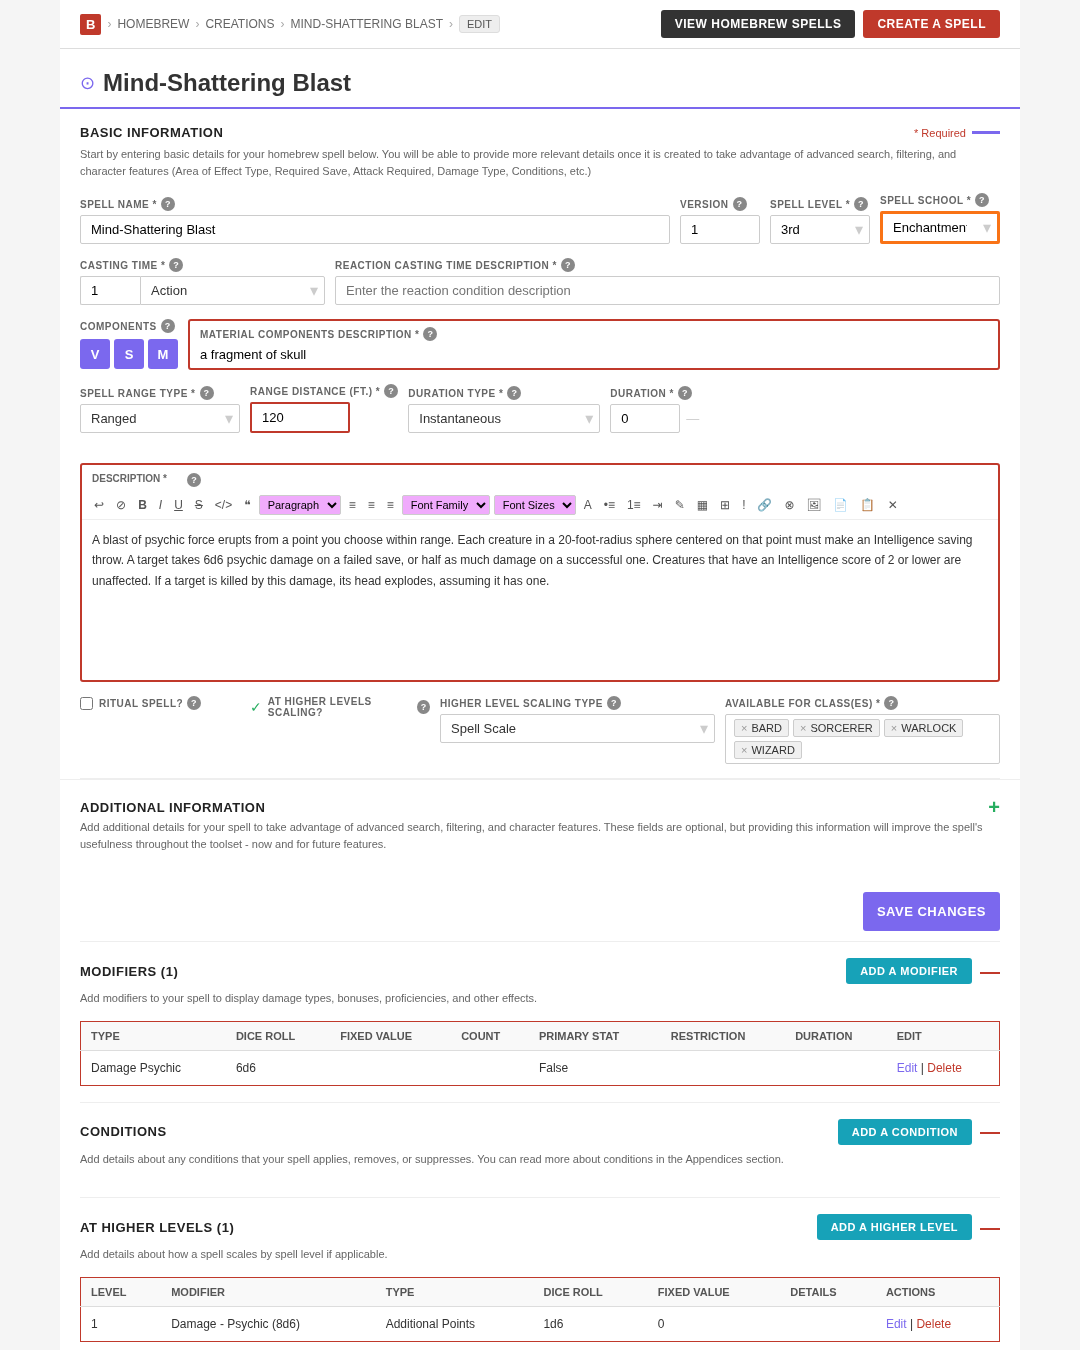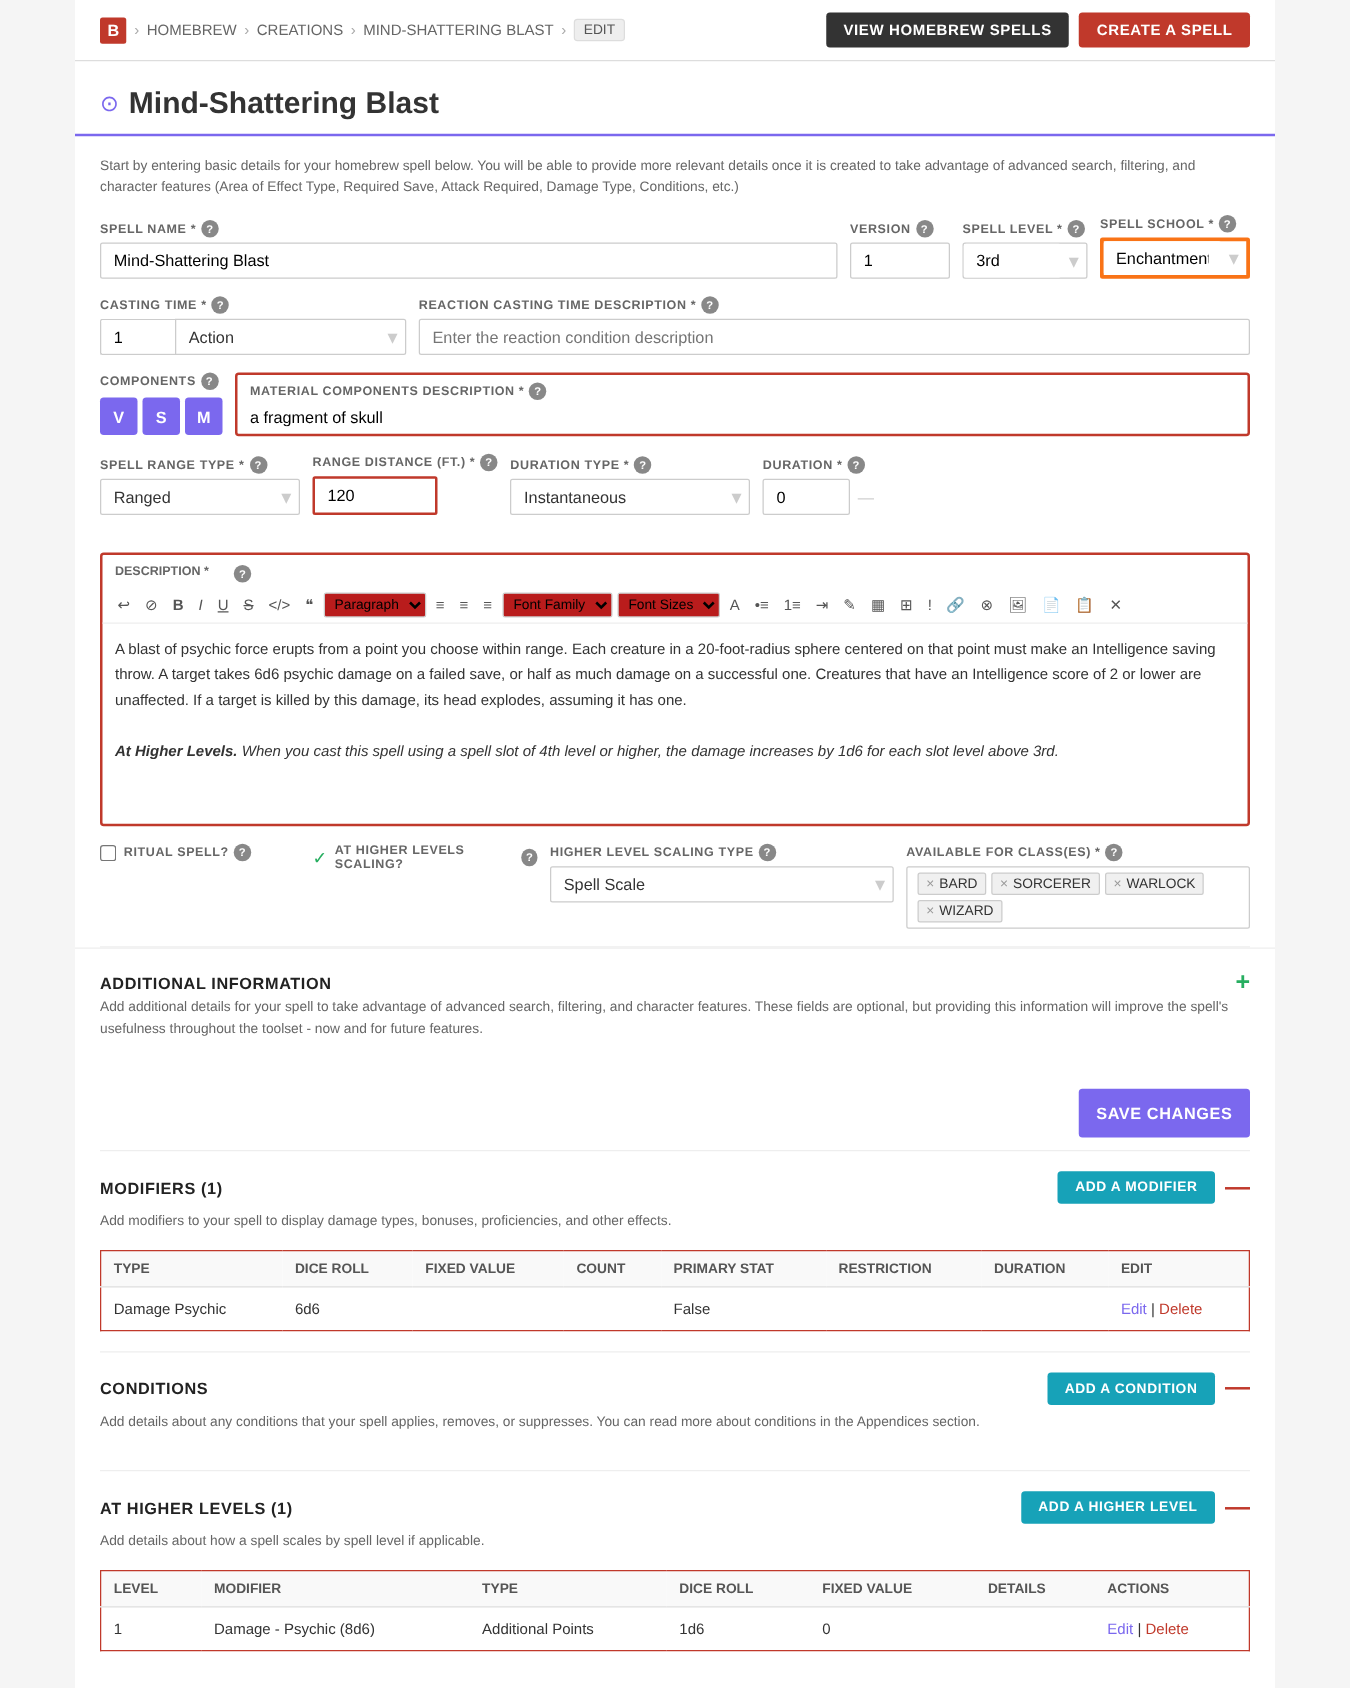--- a/index.html
+++ b/index.html
@@ -51,21 +51,21 @@
     .component-btn { width: 30px; height: 30px; border: none; border-radius: 3px; font-weight: bold; font-size: 13px; cursor: pointer; display: flex; align-items: center; justify-content: center; }
     .comp-v { background: #7b68ee; color: #fff; }
     .comp-s { background: #7b68ee; color: #fff; }
     .comp-m { background: #7b68ee; color: #fff; }
 
     
     .description-section { border: 2px solid #c0392b; border-radius: 3px; margin: 0 20px 14px 20px; }
     .desc-label { font-size: 10px; font-weight: bold; color: #666; text-transform: uppercase; padding: 8px 10px 4px 10px; display: flex; gap: 20px; }
     .toolbar { display: flex; align-items: center; gap: 4px; padding: 4px 8px; border-bottom: 1px solid #eee; flex-wrap: wrap; }
     .toolbar-btn { background: none; border: none; cursor: pointer; padding: 3px 4px; font-size: 12px; color: #555; border-radius: 2px; }
-    .toolbar-select { border: 1px solid #ccc; font-size: 11px; padding: 2px 4px; border-radius: 2px; background: #b91c1c; }
+    .toolbar-select { border: 1px solid #ccc; font-size: 11px; padding: 2px 4px; border-radius: 2px; background: #f0abfc; }
 
     
     .scaling-row { display: flex; gap: 10px; padding: 0 20px 14px 20px; align-items: flex-start; }
     .checkbox-group { display: flex; align-items: center; gap: 6px; }
     .check-green { color: #27ae60; font-size: 14px; }
     .classes-tags { border: 1px solid #ccc; border-radius: 2px; padding: 4px 8px; min-height: 30px; display: flex; flex-wrap: wrap; gap: 4px; align-items: center; }
     .class-tag { background: #f0f0f0; border: 1px solid #ccc; border-radius: 2px; padding: 2px 6px; font-size: 11px; display: flex; align-items: center; gap: 4px; }
     .tag-x { cursor: pointer; color: #999; font-size: 11px; }
 
     
@@ -124,20 +124,27 @@
       <button class="nav-btn nav-btn-red">CREATE A SPELL</button>
     </div>
   </div>
 
   <div class="page-title-area">
     <span class="title-icon">⊙</span>
     <h1 class="page-title">Mind-Shattering Blast</h1>
   </div>
 
   <div class="section">
+    <div class="section-header">
+      <span class="section-title">BASIC INFORMATION</span>
+      <span class="required-label">
+        <span>* Required</span>
+        <span class="required-dash"></span>
+      </span>
+    </div>
     <p class="section-desc">Start by entering basic details for your homebrew spell below. You will be able to provide more relevant details once it is created to take advantage of advanced search, filtering, and character features (Area of Effect Type, Required Save, Attack Required, Damage Type, Conditions, etc.)</p>
 
     <div class="form-row">
       <div class="form-group spell-name-input">
         <label class="form-label">
           <span>SPELL NAME *</span>
           <span class="help-icon">?</span>
         </label>
         <input type="text" class="form-input form-input-wide" value="Mind-Shattering Blast" style="">
       </div>
@@ -292,21 +299,20 @@
       <button class="toolbar-btn">🔗</button>
       <button class="toolbar-btn">⊗</button>
       <button class="toolbar-btn">🖼</button>
       <button class="toolbar-btn">📄</button>
       <button class="toolbar-btn">📋</button>
       <button class="toolbar-btn">✕</button>
     </div>
     <div style="padding: 10px; font-size: 12px; line-height: 1.7; min-height: 160px;" contenteditable="true">
       <p>A blast of psychic force erupts from a point you choose within range. Each creature in a 20-foot-radius sphere centered on that point must make an Intelligence saving throw. A target takes 6d6 psychic damage on a failed save, or half as much damage on a successful one. Creatures that have an Intelligence score of 2 or lower are unaffected. If a target is killed by this damage, its head explodes, assuming it has one.</p>
       <br>
-      <p><em><span style="font-weight:bold;">At Higher Levels.</span> <span>When you cast this spell using a spell slot of 4th level or higher, the damage increases by 1d6 for each slot level above 3rd.</span></em></p>
     </div>
   </div>
 
   <div class="scaling-row" style="margin-top:14px;">
     <div class="form-group" style="width:160px;">
       <div class="checkbox-group">
         <input type="checkbox" style="">
         <label class="form-label">
           <span>RITUAL SPELL?</span>
           <span class="help-icon">?</span>

